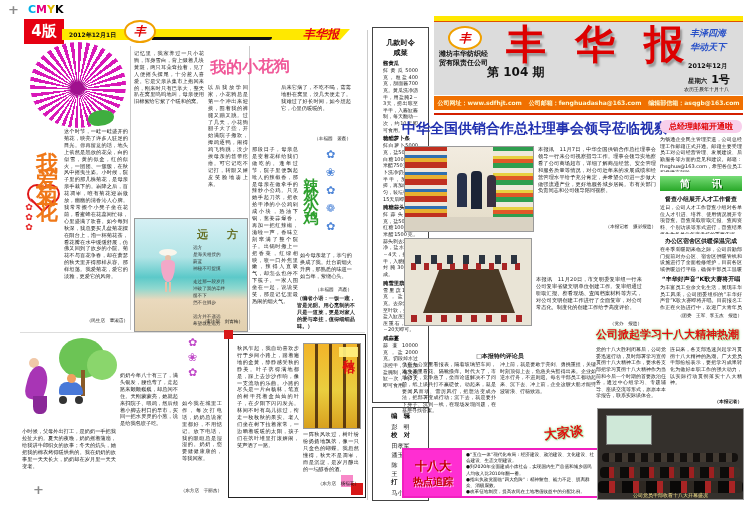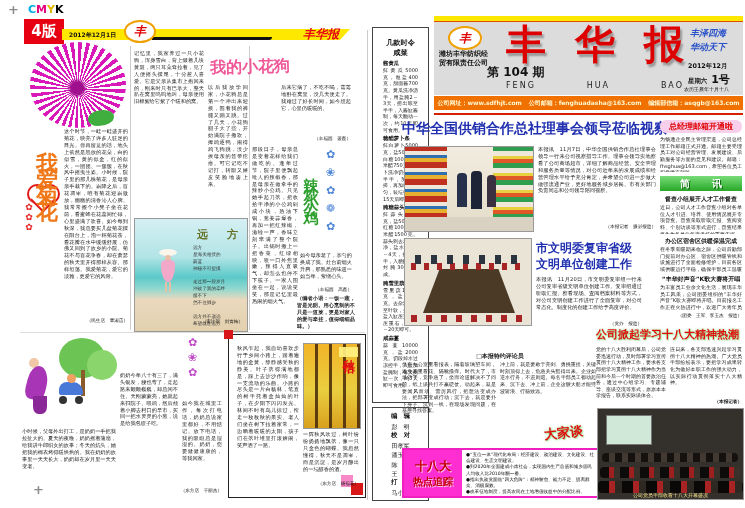--- a/index.html
+++ b/index.html
@@ -194,25 +194,20 @@
   <div class="abs grey" style="left:434px;top:22px;width:309px;height:73px;">
     <div class="abs logo" style="left:14px;top:4px;width:30px;height:20px;">丰</div>
     <div class="abs pre" style="left:5px;top:28px;width:76px;font-size:7px;font-weight:bold;line-height:1.3;">潍坊丰华纺织经
 贸有限责任公司</div>
     <div class="abs" style="left:13px;top:42px;font-size:12px;font-weight:bold;margin-left:40px;">第 104 期</div>
     <div class="abs" style="left:72px;top:2px;width:178px;display:flex;justify-content:space-between;">
       <span class="bigchar">丰</span>
       <span class="bigchar">华</span>
       <span class="bigchar">报</span>
     </div>
-    <div class="abs" style="left:72px;top:59px;width:178px;display:flex;justify-content:space-between;font-size:8px;letter-spacing:2px;color:#222;">
-      <span>FENG</span>
-      <span>HUA</span>
-      <span>BAO</span>
-    </div>
     <div class="abs pre" style="left:256px;top:5px;font-size:9px;font-weight:bold;font-style:italic;color:#2850c8;line-height:1.5;">丰泽四海
 华动天下</div>
     <div class="abs" style="left:254px;top:40px;font-size:6.4px;font-weight:bold;">2012年12月</div>
     <div class="abs" style="left:254px;top:50px;display:flex;align-items:baseline;gap:4px;">
       <span style="font-size:6.4px;font-weight:bold;">星期六</span>
       <span style="font-size:11px;font-weight:bold;">1号</span>
     </div>
     <div class="abs" style="left:250px;top:64px;font-size:5px;">农历壬辰年十月十八</div>
   </div>
   <div class="abs orangebar" style="left:434px;top:96px;width:309px;height:14px;">
@@ -248,22 +243,20 @@
   <div class="abs jxh" style="left:660px;top:275px;width:82px;">“丰华好声音”K歌大赛将开唱</div>
   <div class="abs bt" style="left:660px;top:284px;width:82px;height:28px;font-size:5px;">为丰富员工业余文化生活，展现丰华员工风采，公司团委组织的“丰华好声音”K歌大赛即将开唱。目前报名工作正在火热进行中，欢迎广大青年员工踊跃参与，一展歌喉。</div>
   <div class="abs byline" style="left:660px;top:313px;width:82px;">（团委　王军、李玉杰　报道）</div>
 
   <div class="ph" style="left:404px;top:238px;width:126px;height:86px;background:#e9e4d6;">
     <div class="abs" style="left:18px;top:30px;width:92px;height:44px;background:#4a3a26;clip-path:polygon(18% 0,82% 0,100% 100%,0 100%);"></div>
     <div class="abs" style="left:6px;top:24px;width:114px;height:7px;background:repeating-linear-gradient(90deg,#a82424 0 5px,transparent 5px 13px);"></div>
     <div class="abs" style="left:6px;top:76px;width:114px;height:7px;background:repeating-linear-gradient(90deg,#a82424 0 6px,transparent 6px 15px);"></div>
     <div class="abs" style="left:10px;top:16px;width:106px;height:9px;background:repeating-linear-gradient(90deg,#2c3440 0 6px,transparent 6px 16px);"></div>
   </div>
-  <div class="abs bluehead pre" style="left:536px;top:240px;width:106px;font-size:12px;line-height:1.35;">市文明委复审省级
-文明单位创建工作</div>
   <div class="abs bt" style="left:536px;top:276px;width:106px;height:44px;">本报讯　11月20日，市文明委复审组一行来公司复审省级文明单位创建工作。复审组通过听取汇报、察看现场、查阅档案材料等方式，对公司文明创建工作进行了全面复审，对公司常态化、制度化的创建工作给予高度评价。</div>
   <div class="abs byline" style="left:536px;top:321px;width:106px;">（党办　报道）</div>
 
   <div class="abs" style="left:402px;top:352px;width:196px;text-align:center;font-size:6px;font-weight:bold;">□本报特约评论员</div>
   <div class="abs bt" style="left:402px;top:361px;width:94px;height:84px;font-size:5px;">坐在办公室里看报表，隔着玻璃望车间，难免雾里看花、隔靴搔痒。时代大了，市场活了，竞争急了，坐而论道解决不了问题，纸上谈兵打不赢硬仗。动起来，就是要闻风而动、雷厉风行，把想法变成办法，把部署变成行动；沉下去，就是要扑下身子、沉到一线，在现场发现问题，在基层寻找答案。</div>
   <div class="abs bt" style="left:500px;top:361px;width:96px;height:84px;font-size:5px;">冲上前，就是要敢于亮剑、勇挑重担，关键时刻顶得上去，危急关头豁得出来。企业如逆水行舟，不进则退。每名干部员工都动起来、沉下去、冲上前，企业这艘大船才能劈波斩浪、行稳致远。</div>
   <div class="abs redglow" style="left:544px;top:424px;font-size:13px;transform:rotate(-6deg);">大家谈</div>
 
   <div class="abs hotbox" style="left:402px;top:448px;width:196px;height:46px;">
     <div class="hotleft" style="width:58px;">

